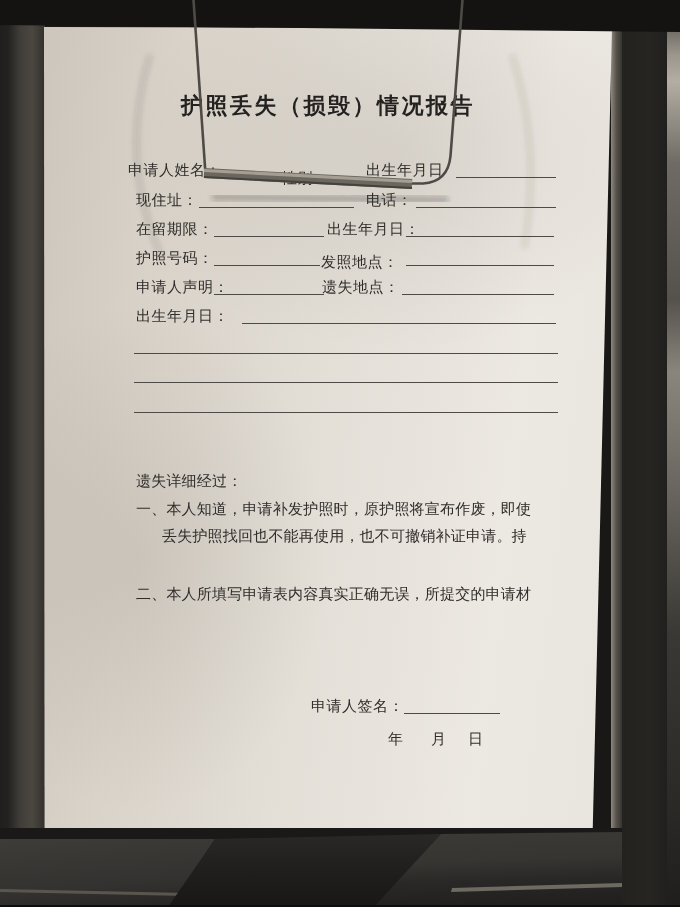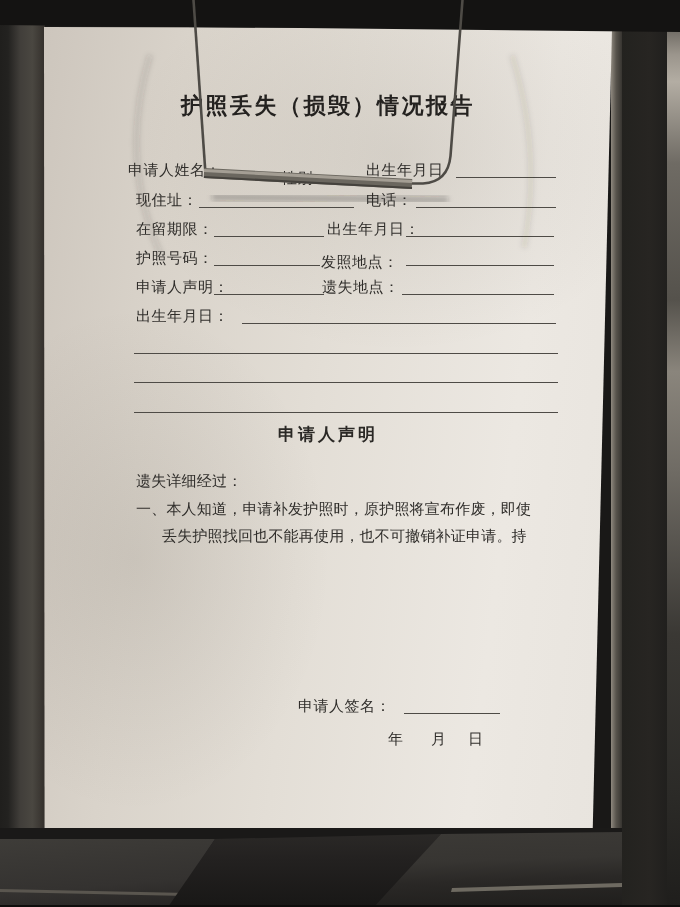--- a/index.html
+++ b/index.html
@@ -94,26 +94,26 @@
     <span class="lbl" style="left:278px;top:251px">遗失地点：</span>
     <div class="ul" style="left:358px;top:267px;width:152px"></div>
 
     <span class="lbl" style="left:92px;top:280px">出生年月日：</span>
     <div class="ul" style="left:198px;top:296px;width:314px"></div>
 
     <div class="ul" style="left:90px;top:326px;width:424px"></div>
     <div class="ul" style="left:90px;top:355px;width:424px"></div>
     <div class="ul" style="left:90px;top:385px;width:424px"></div>
 
-    <div class="hd2" style="top:396px">申请人声明</div>
     <span class="dcl" style="left:92px;top:445px">遗失详细经过：</span>
     <span class="dcl" style="left:92px;top:473px">一、本人知道，申请补发护照时，原护照将宣布作废，即使</span>
     <span class="dcl" style="left:118px;top:500px">丢失护照找回也不能再使用，也不可撤销补证申请。持</span>
+    <span class="dcl" style="left:92px;top:558px">二、本人所填写申请表内容真实正确无误，所提交的申请材</span>
 
-    <span class="lbl" style="left:254px;top:670px">申请人签名：</span>
+    <span class="lbl" style="left:267px;top:670px">申请人签名：</span>
     <div class="ul" style="left:360px;top:686px;width:96px"></div>
     <span class="lbl" style="left:344px;top:703px">年</span>
     <span class="lbl" style="left:387px;top:703px">月</span>
     <span class="lbl" style="left:424px;top:703px">日</span>
   </div>
 
   <div class="abs tray">
     <div class="t-base"></div>
     <div class="t-left"></div>
     <div class="t-left-lip"></div>

